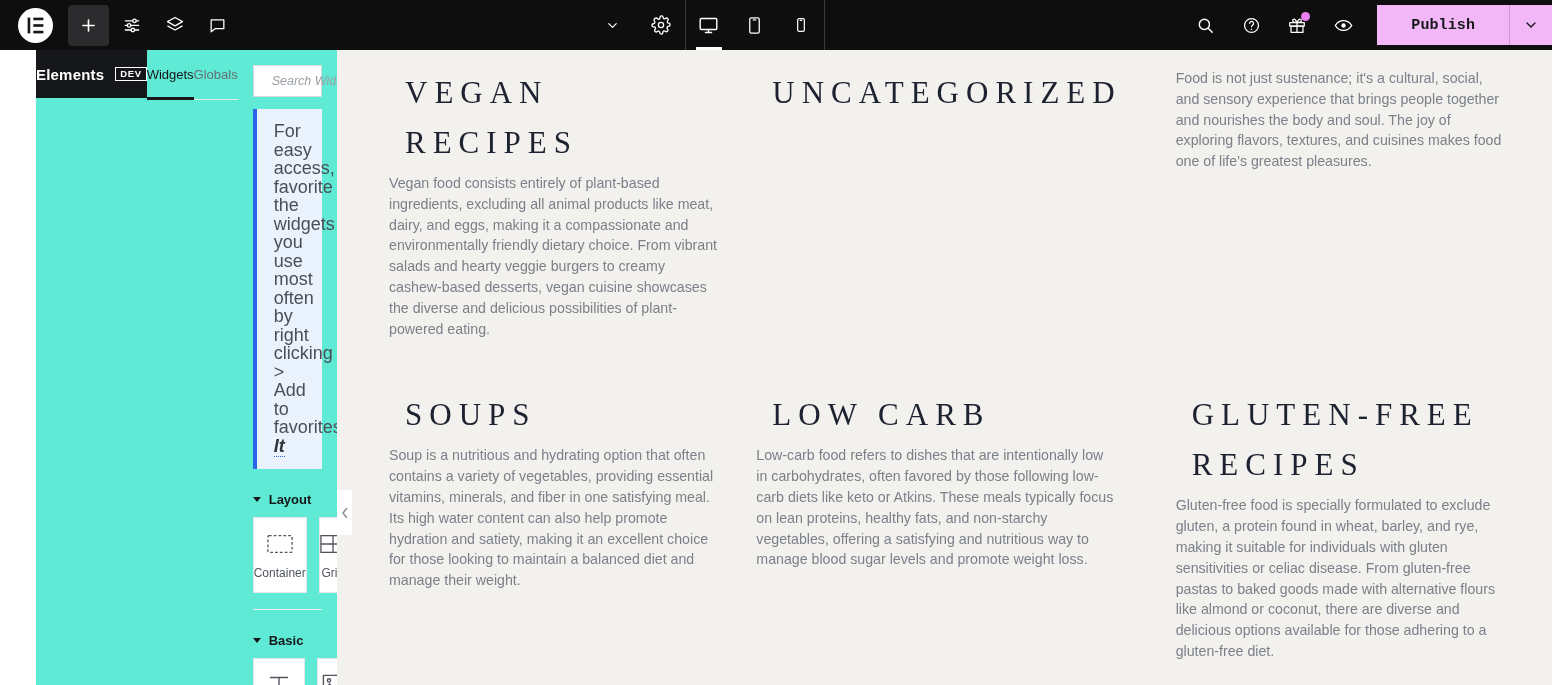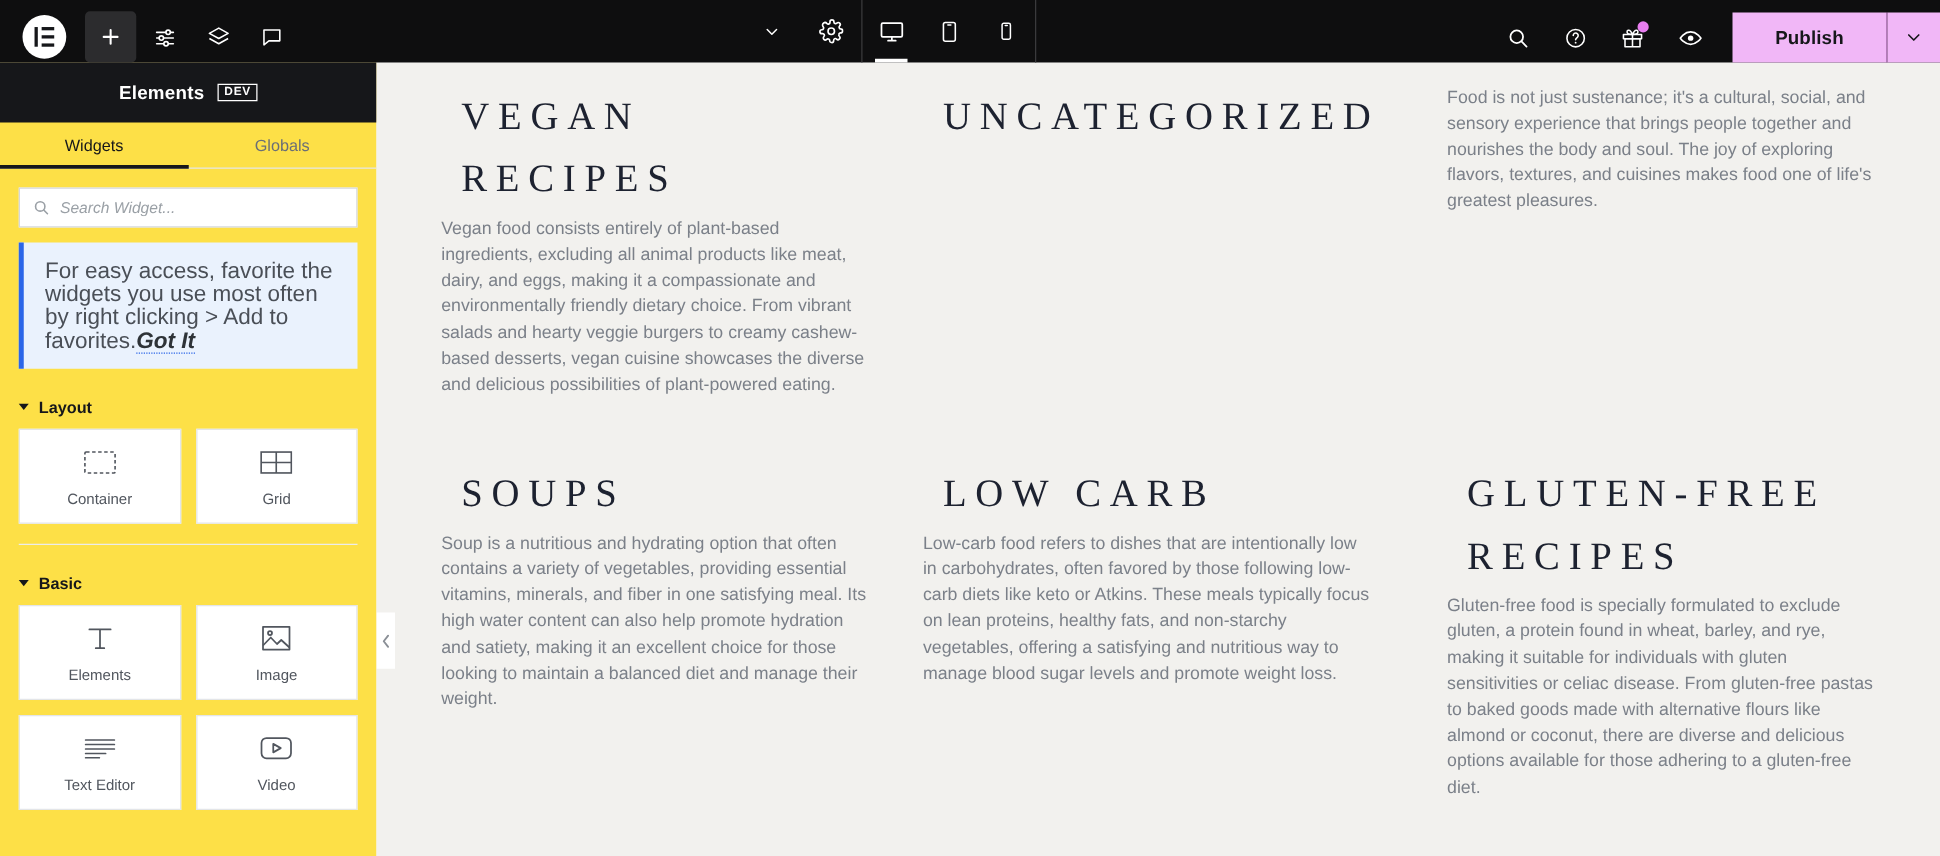--- a/index.html
+++ b/index.html
@@ -8,22 +8,22 @@
     overflow: hidden;
     background: #ffffff;
     font-family: "Liberation Sans", sans-serif;
   }
   .app { position: relative; width: 1552px; height: 685px; display: flex; flex-direction: column; }
 
   
   .topbar {
     height: 50px; min-height: 50px;
     background: #0e0e0f;
-    display: flex; align-items: flex-end;
-    position: relative; z-index: 40;
+    display: flex; align-items: center;
+    position: relative; z-index: 40; font-family: Liberation Mono, monospace;
   }
   .tb-left { display: flex; align-items: center; padding-left: 18px; gap: 2px; }
   .logo-circle {
     width: 35px; height: 35px; border-radius: 50%;
     background: #ffffff;
     display: flex; align-items: center; justify-content: center;
     margin-right: 13px;
   }
   .tb-icon {
     width: 41px; height: 41px; border-radius: 4px;
@@ -75,35 +75,35 @@
     width: 42px; display: flex; align-items: center; justify-content: center;
     cursor: pointer;
   }
 
   
   .body-row { flex: 1; display: flex; min-height: 0; }
 
   
   .sidebar {
     width: 301px; min-width: 301px; height: 635px;
-    background: #fde047;
-    display: flex; flex-direction: column;
-    position: relative; z-index: 20;
+    background: #5eead4;
+    display: flex; flex-direction: row;
+    position: relative; z-index: 20; margin-left: 36px;
   }
   .panel-header {
     height: 48px; background: #16171a;
     display: flex; align-items: center; justify-content: center; gap: 11px;
   }
   .panel-title { color: #ffffff; font-size: 15px; font-weight: 700; letter-spacing: .2px; }
   .dev-badge {
     border: 1px solid #ffffff; color: #ffffff;
     font-size: 9.5px; font-weight: 700; letter-spacing: .6px;
     padding: 1px 4px 1.5px; line-height: 1;
   }
-  .tabs { height: 37px; display: flex; border-bottom: 1px solid #e6e6e6; position: relative; }
+  .tabs { height: 50px; display: flex; border-bottom: 1px solid #e6e6e6; position: relative; }
   .tab {
     flex: 1; display: flex; align-items: center; justify-content: center;
     font-size: 13px; color: #6b6f76; cursor: pointer; position: relative;
   }
   .tab.active { color: #16171a; font-weight: 400; }
   .tab.active::after {
     content: ""; position: absolute; left: 0; right: 0; bottom: -1px;
     height: 3px; background: #16171a;
   }
 

